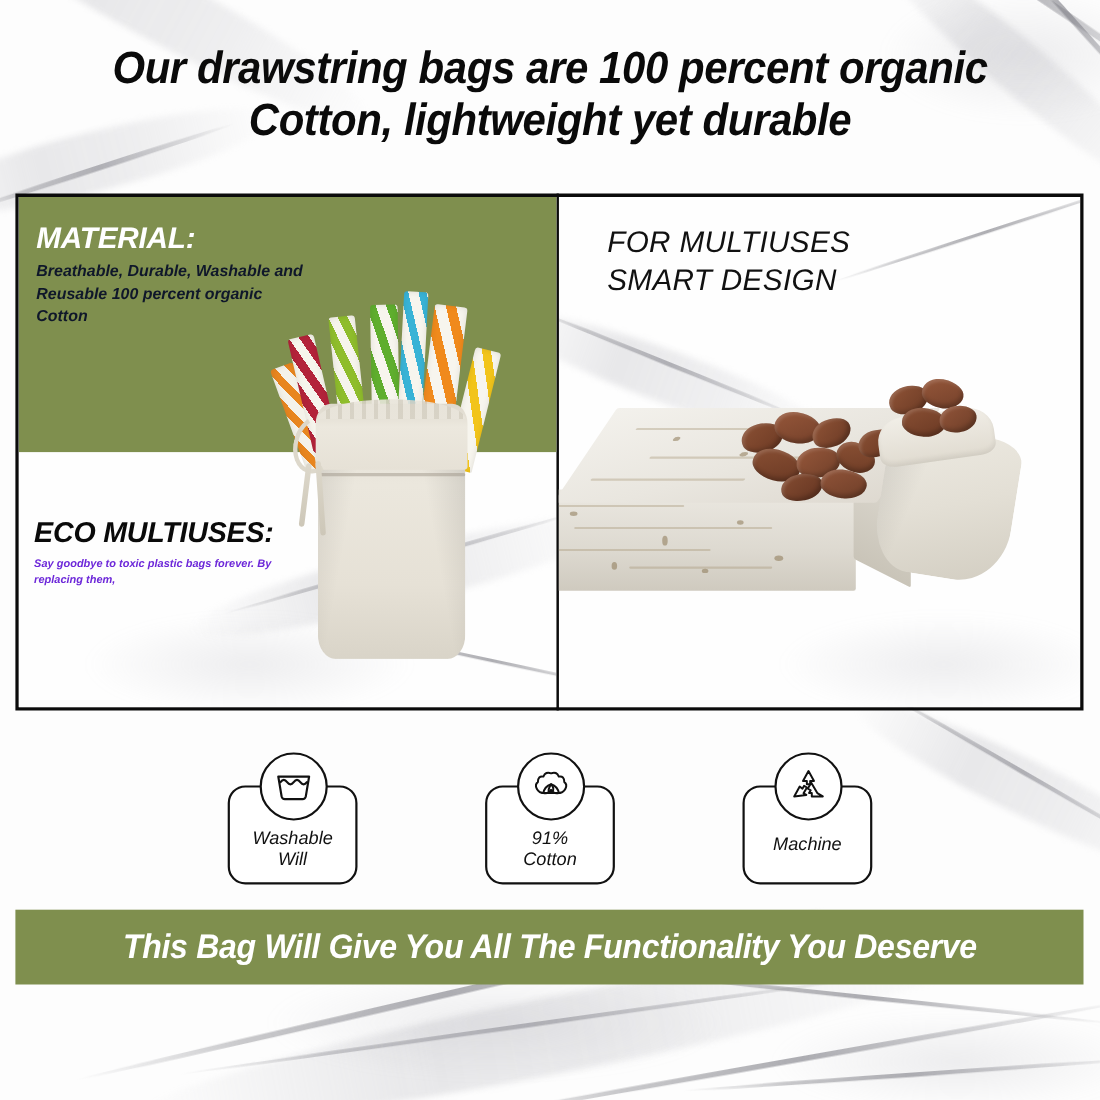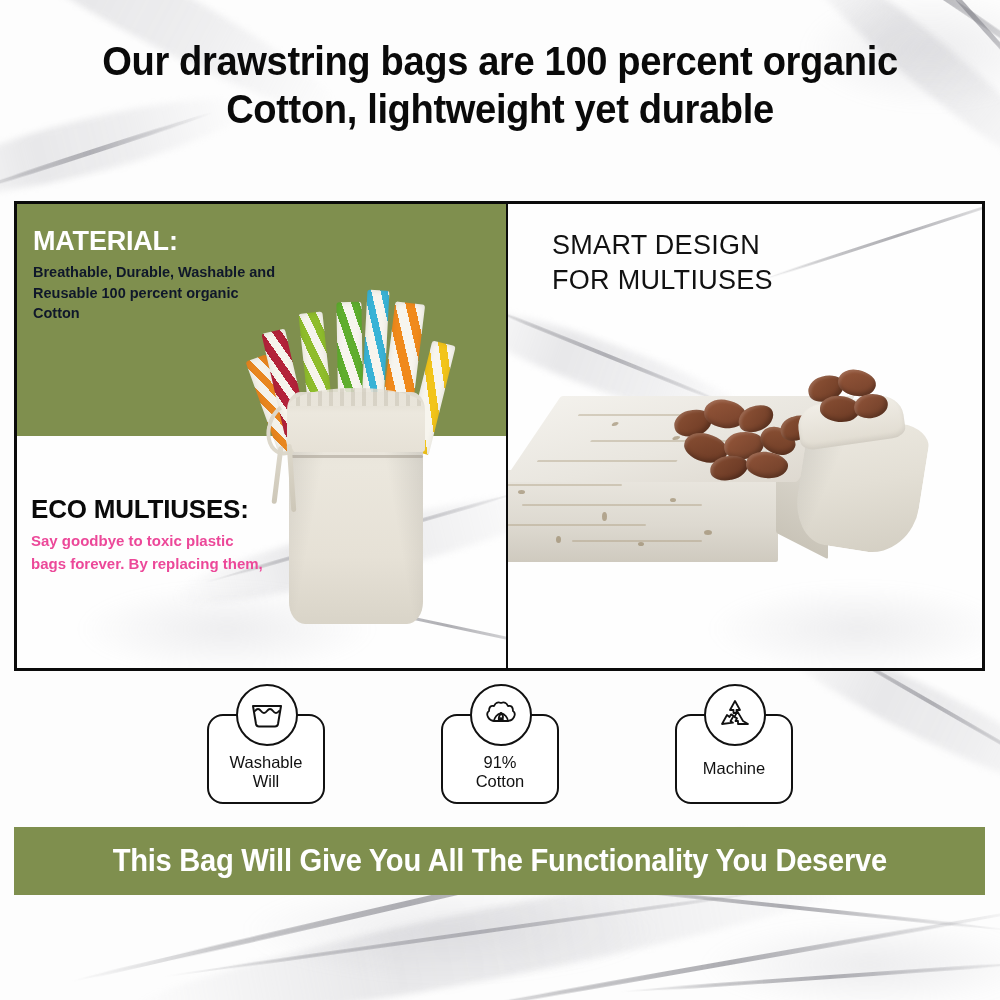--- a/index.html
+++ b/index.html
@@ -11,20 +11,21 @@
     overflow: hidden;
     font-family: "Liberation Sans", sans-serif;
   }
 
   .page {
     position: relative;
     width: 1000px;
     height: 1000px;
     background: #ffffff;
     overflow: hidden;
+    font-style: italic;
   }
 
   
   .marble-bg {
     position: absolute;
     inset: 0;
     background: #fdfdfd;
     overflow: hidden;
   }
   .vein {
@@ -59,21 +60,21 @@
     letter-spacing: -0.4px;
     color: #0a0a0a;
     transform: scaleX(0.93);
     z-index: 6;
   }
 
   
   .panels {
     position: absolute;
     left: 14px;
-    top: 201px;
+    top: 176px;
     width: 971px;
     height: 470px;
     z-index: 5;
   }
   .panel {
     position: absolute;
     top: 0;
     height: 100%;
     border: 3px solid #0b0b0b;
     overflow: hidden;
@@ -125,24 +126,24 @@
     font-size: 26px;
     font-weight: bold;
     color: #0a0a0a;
     letter-spacing: -0.2px;
     z-index: 4;
   }
   .eco-body {
     position: absolute;
     left: 14px; top: 326px;
     width: 240px;
-    font-size: 15px;
+    font-size: 10px;
     font-weight: bold;
     line-height: 1.52;
-    color: #ec4899;
+    color: #6d28d9;
     z-index: 4;
   }
 
   
   .candy-scene {
     position: absolute;
     left: 248px;
     top: 20px;
     width: 230px;
     height: 400px;
@@ -435,22 +436,22 @@
 
     <div class="panel panel-right">
       <div class="panel-marble">
         <div class="vein" style="left:-40px; top:150px; width:280px; height:4px; transform:rotate(22deg);"></div>
         <div class="vein-soft" style="left:-60px; top:140px; width:320px; height:48px; transform:rotate(20deg);"></div>
         <div class="vein" style="left:240px; top:30px; width:300px; height:3px; transform:rotate(-18deg);"></div>
         <div class="smudge" style="left:200px; top:380px; width:300px; height:90px;"></div>
       </div>
 
       <div style="position:absolute; left:44px; top:24px; font-size:27px; line-height:1.3; color:#111; letter-spacing:0.3px; z-index:4;">
+        <div>FOR MULTIUSES</div>
         <div>SMART DESIGN</div>
-        <div>FOR MULTIUSES</div>
       </div>
 
       <div class="stone-scene">
         <div class="stone-front">
           <div class="stone-streak" style="left:20px; top:14px; width:120px;"></div>
           <div class="stone-streak" style="left:40px; top:34px; width:180px;"></div>
           <div class="stone-streak" style="left:14px; top:54px; width:150px;"></div>
           <div class="stone-streak" style="left:90px; top:70px; width:130px;"></div>
           <div class="stone-speck" style="left:36px; top:20px; width:7px; height:4px;"></div>
           <div class="stone-speck" style="left:120px; top:42px; width:5px; height:9px;"></div>

